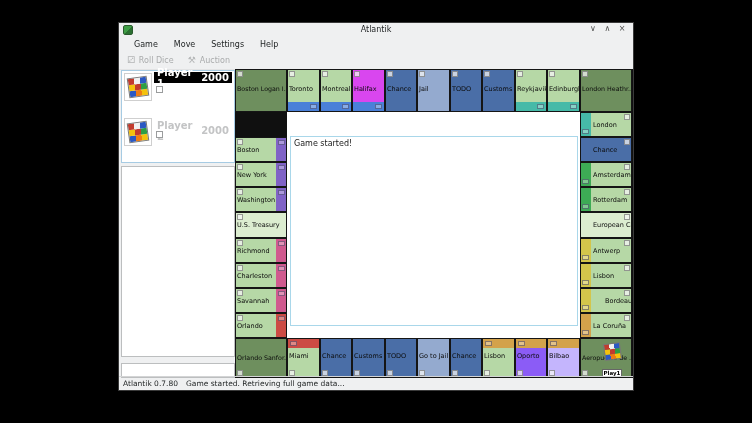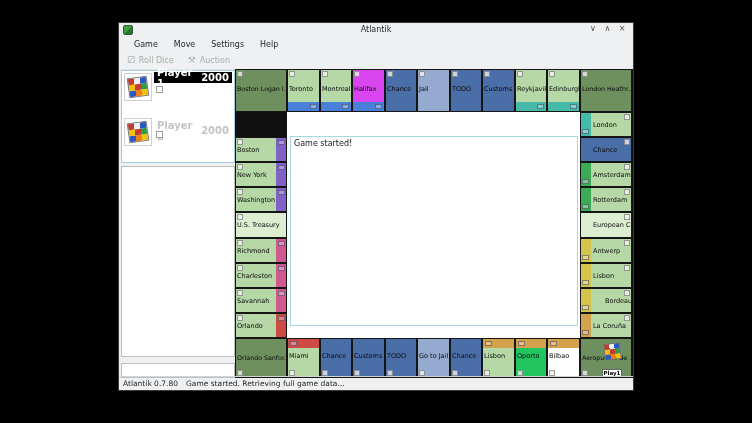--- a/index.html
+++ b/index.html
@@ -208,28 +208,28 @@
         <span class="deed" style="left: 1px; bottom: 1px;"></span>
         <span class="tname" style="top: 14px;">Chance</span>
       </div>
       <div class="tile" style="left: 247px; top: 269px; width: 33px; height: 40px; background: rgb(182, 216, 166);">
         <div class="stripe" style="left: 0px; right: 0px; top: 0px; height: 9px; background: rgb(211, 162, 75);">
           <span class="sicon" style="left: 2px; top: 2px;"></span>
         </div>
         <span class="deed" style="left: 1px; bottom: 1px;"></span>
         <span class="tname" style="top: 14px;">Lisbon</span>
       </div>
-      <div class="tile" style="left: 280px; top: 269px; width: 32px; height: 40px; background: #22c55e;">
+      <div class="tile" style="left: 280px; top: 269px; width: 32px; height: 40px; background: #8b5cf6;">
         <div class="stripe" style="left: 0px; right: 0px; top: 0px; height: 9px; background: rgb(211, 162, 75);">
           <span class="sicon" style="left: 2px; top: 2px;"></span>
         </div>
         <span class="deed" style="left: 1px; bottom: 1px;"></span>
         <span class="tname" style="top: 14px;">Oporto</span>
       </div>
-      <div class="tile" style="left: 312px; top: 269px; width: 33px; height: 40px; background: #ffffff;">
+      <div class="tile" style="left: 312px; top: 269px; width: 33px; height: 40px; background: #c4b5fd;">
         <div class="stripe" style="left: 0px; right: 0px; top: 0px; height: 9px; background: rgb(211, 162, 75);">
           <span class="sicon" style="left: 2px; top: 2px;"></span>
         </div>
         <span class="deed" style="left: 1px; bottom: 1px;"></span>
         <span class="tname" style="top: 14px;">Bilbao</span>
       </div>
       <div class="tile" style="left: 345px; top: 269px; width: 52px; height: 40px; background: rgb(110, 143, 94);">
         <span class="deed" style="left: 1px; bottom: 1px;"></span>
         <span class="tname" style="top: 16px; font-size: 6.3px;">Aeropuerto de ...</span>
         <div class="token-wrap"><span class="cube" style="display:block"></span><span class="token-label">Play1</span></div>

